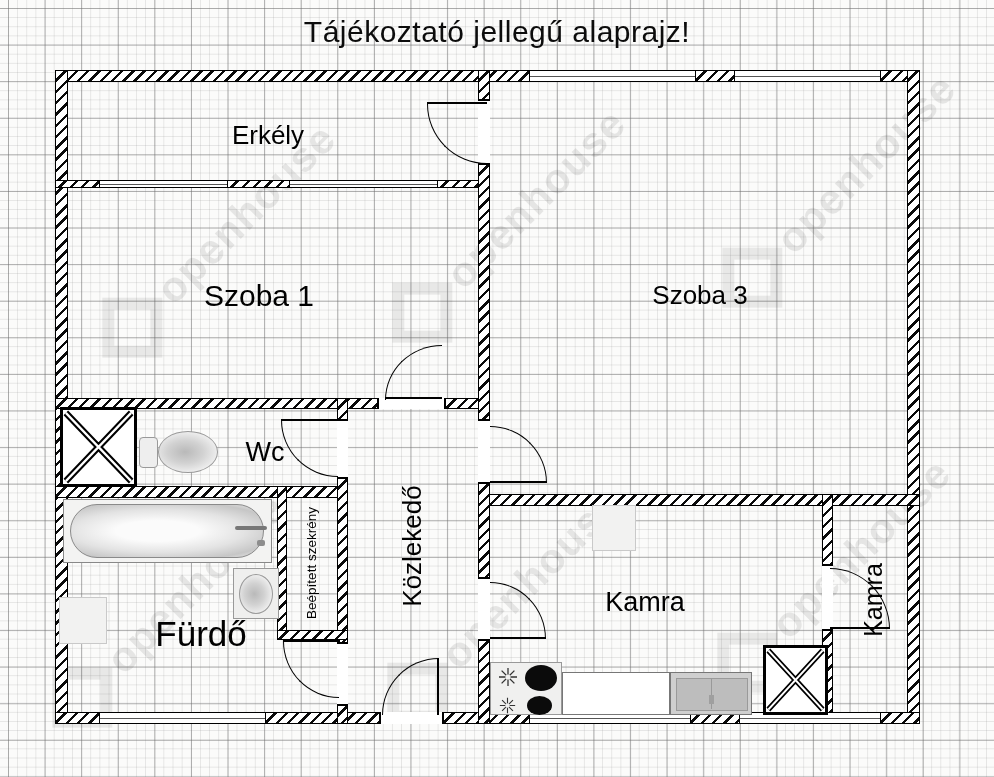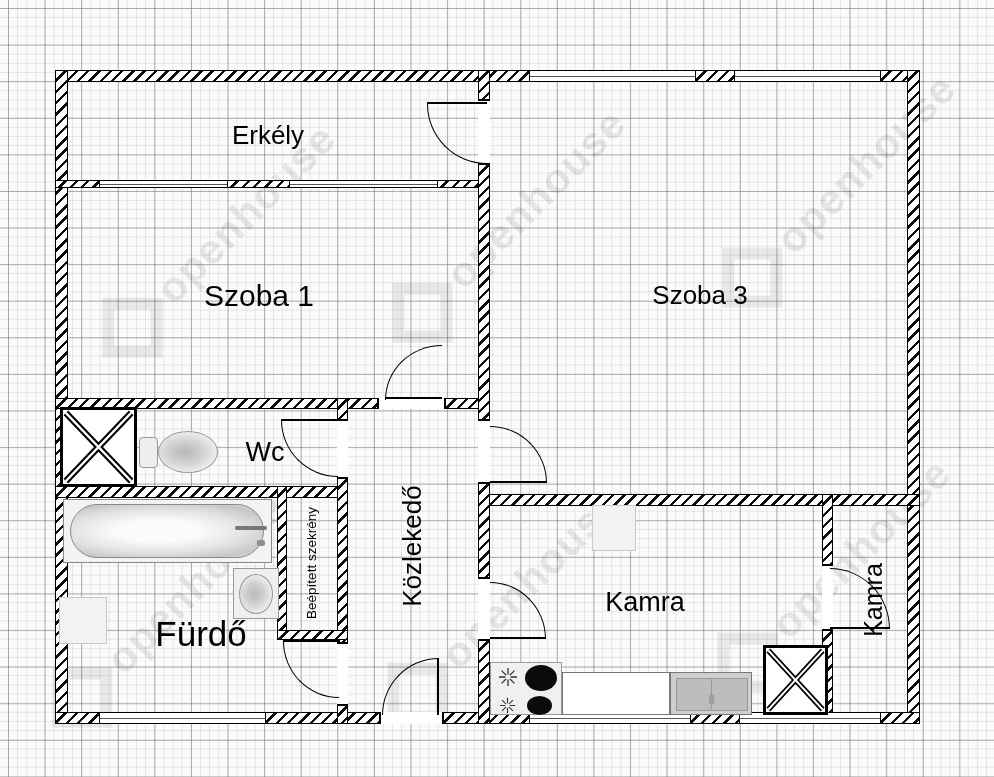--- a/index.html
+++ b/index.html
@@ -86,20 +86,21 @@
     </div>
   <div class="wm" style="left:345px;top:560px;">
       <div class="wm-d"></div>
       <div class="wm-t">openhouse</div>
     </div>
   <div class="wm" style="left:675px;top:530px;">
       <div class="wm-d"></div>
       <div class="wm-t">openhouse</div>
     </div>
 
+  <div class="title">Tájékoztató jellegű alaprajz!</div>
 
   <div class="wall" style="left:55px;top:70px;width:475px;height:12px;"></div>
   <div class="wall" style="left:695px;top:70px;width:40px;height:12px;"></div>
   <div class="wall" style="left:880px;top:70px;width:40px;height:12px;"></div>
 
   <div class="wall" style="left:55px;top:70px;width:13px;height:654px;"></div>
   <div class="wall" style="left:907px;top:70px;width:13px;height:654px;"></div>
 
   <div class="wall" style="left:55px;top:712px;width:45px;height:12px;"></div>
   <div class="wall" style="left:265px;top:712px;width:115px;height:12px;"></div>

